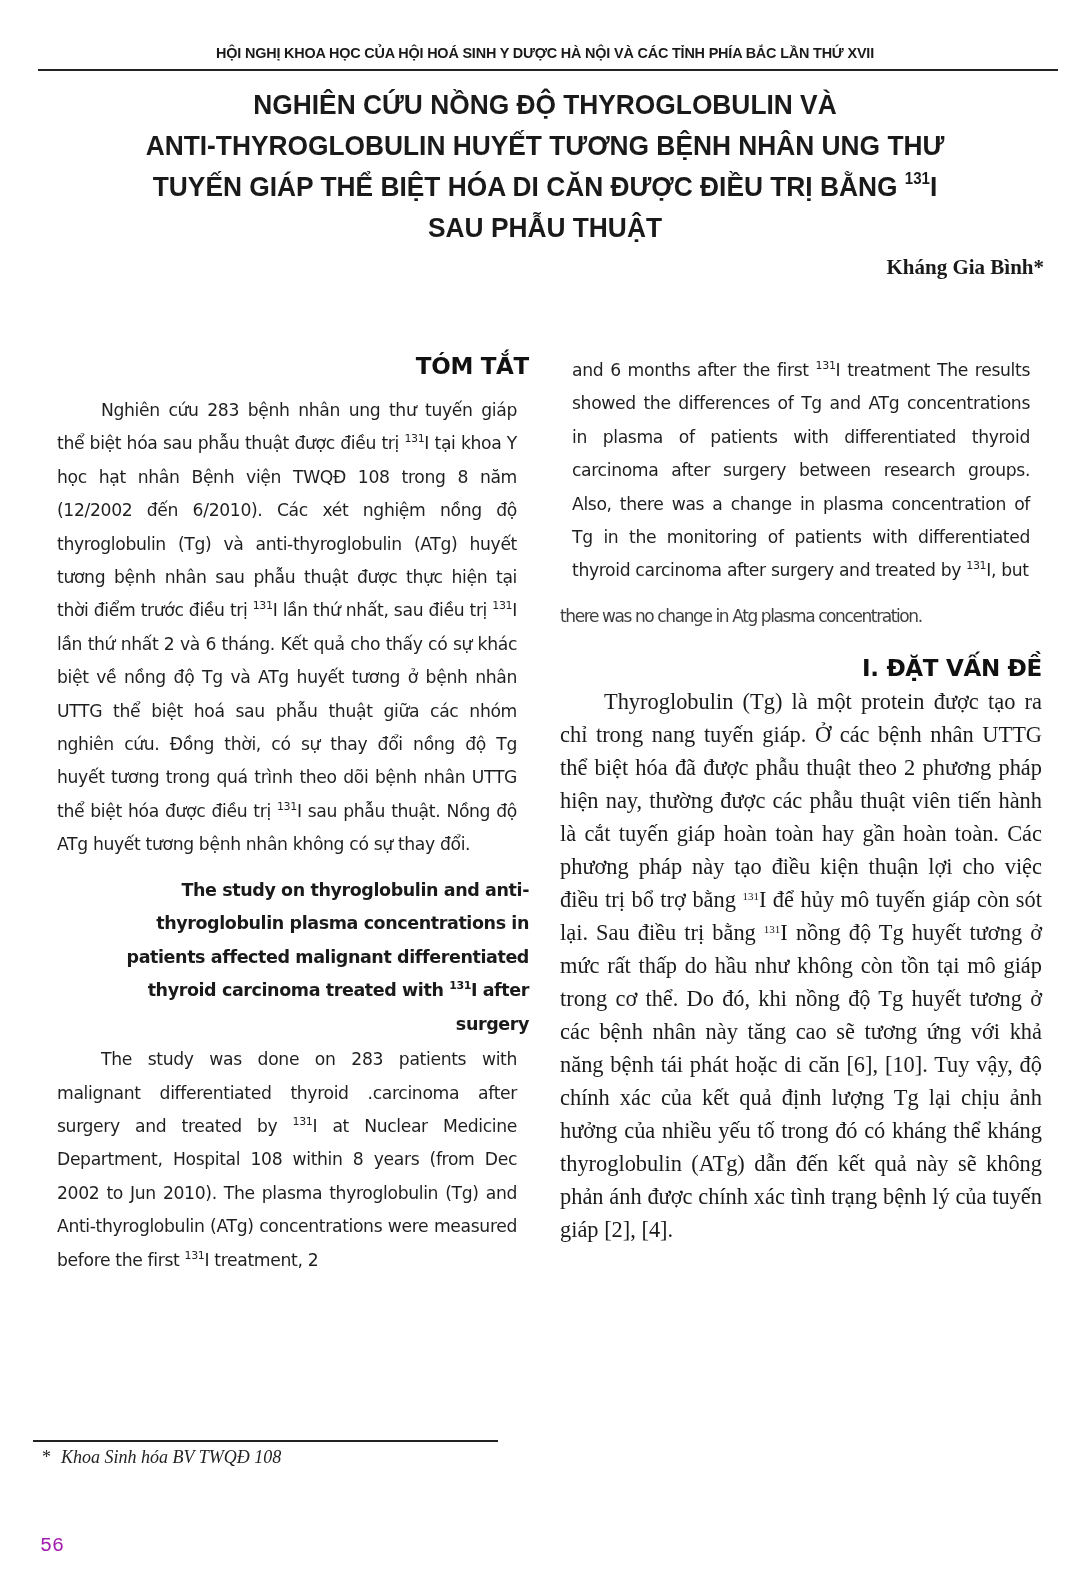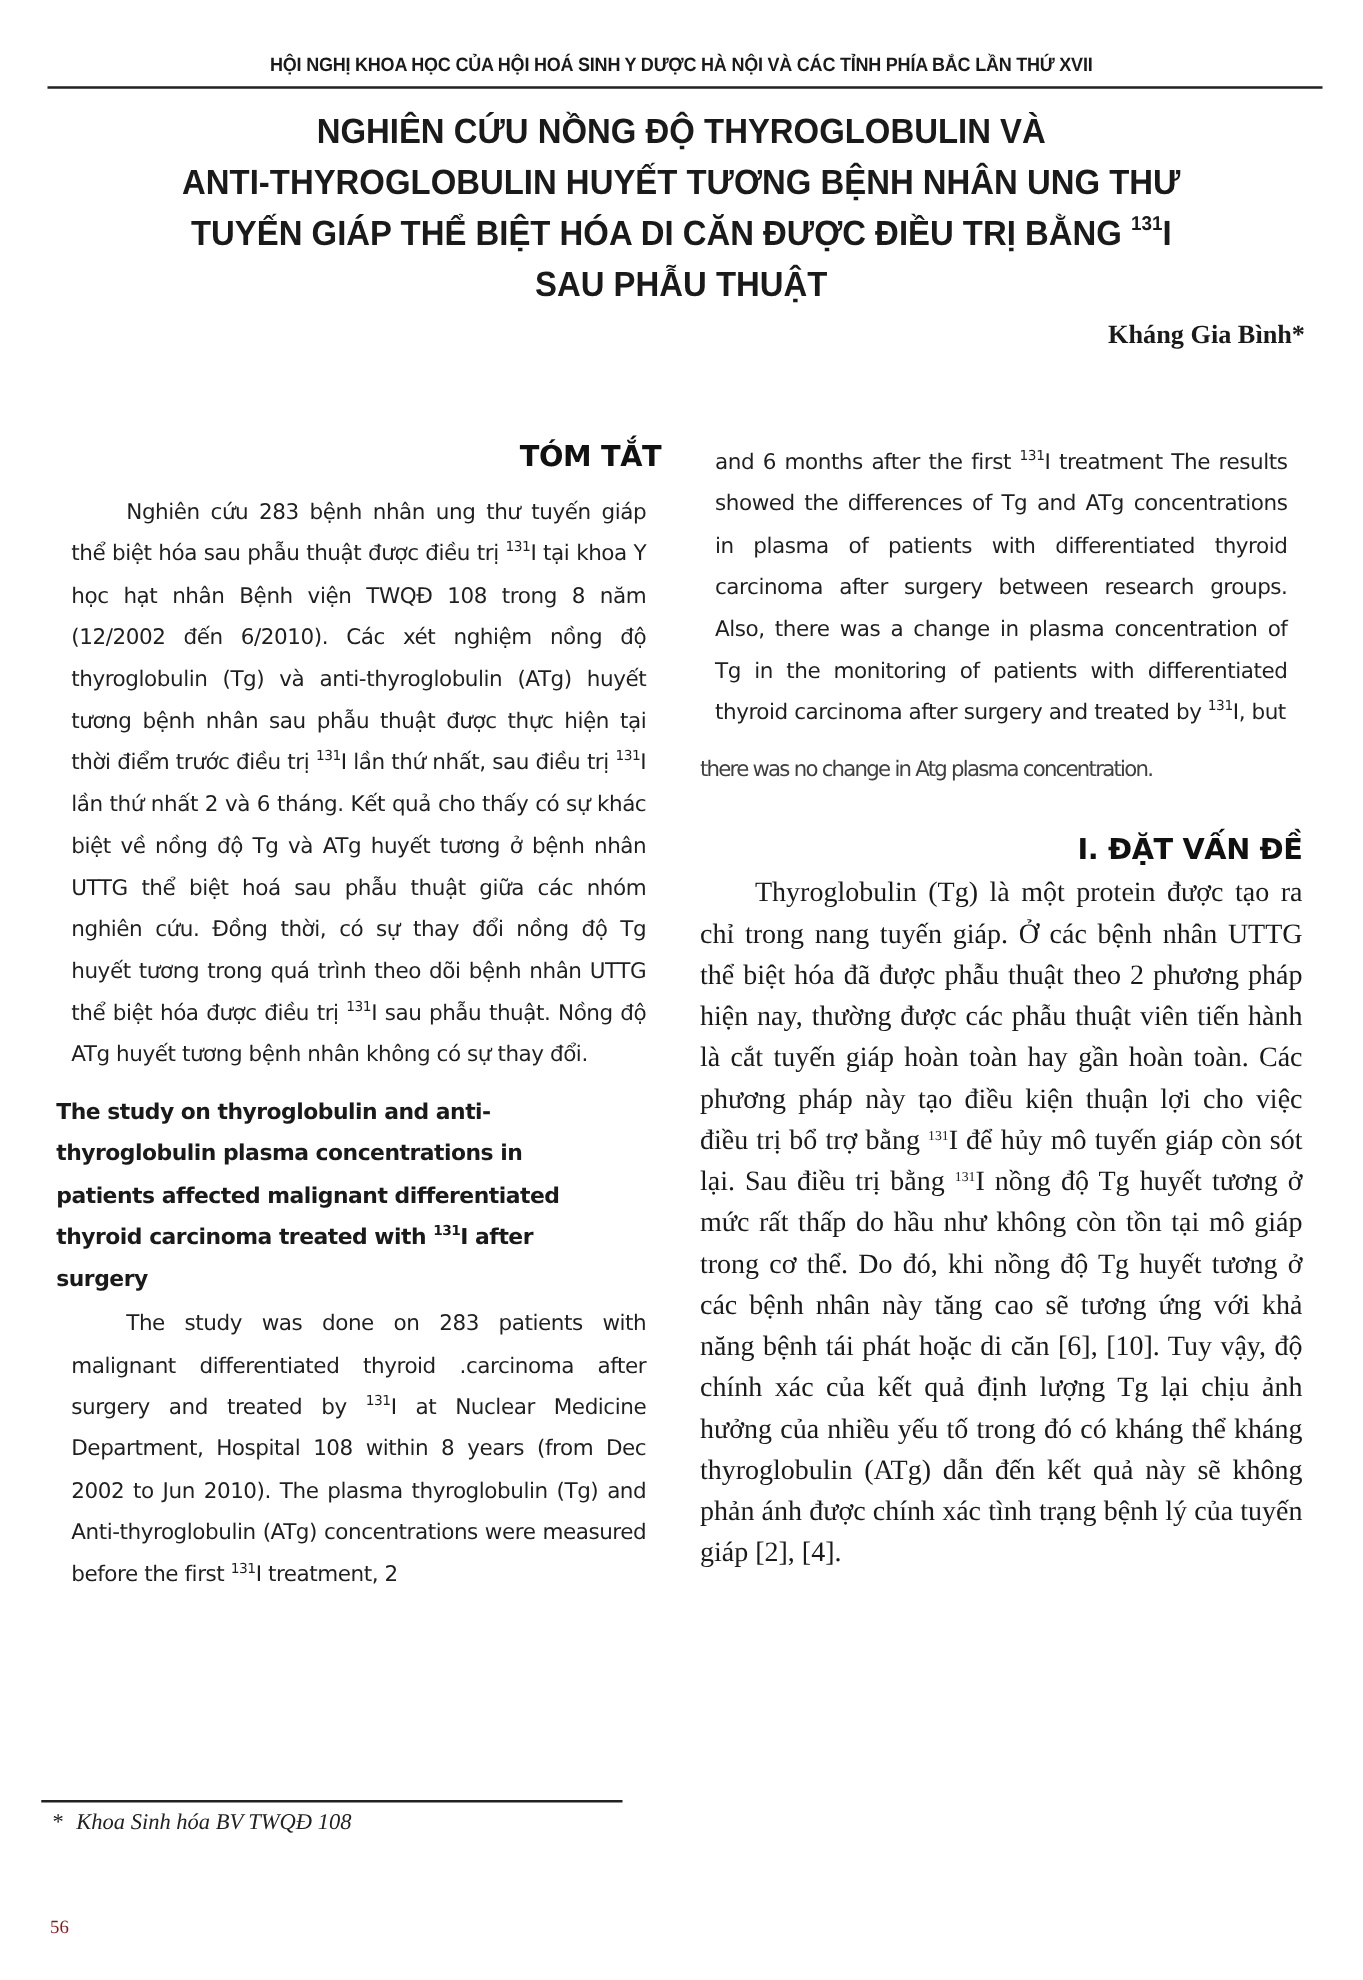--- a/index.html
+++ b/index.html
@@ -48,41 +48,41 @@
     font-family: "DejaVu Sans", sans-serif; font-size: 17.2px;
     line-height: 33.4px; text-align: justify; margin: 12px;
     letter-spacing: -0.35px; color: #1f1f1f;
   }
   .indent { text-indent: 44px; }
   .sans-para sup, .serif-para sup, .sub-title sup {
     font-size: 11px; vertical-align: 7px; line-height: 0;
   }
   .sub-title {
     font-family: "DejaVu Sans", sans-serif; font-weight: bold;
-    font-size: 17.5px; line-height: 33.5px; text-align: left; margin: 0;
+    font-size: 17.5px; line-height: 33.5px; text-align: right; margin: 0;
     letter-spacing: -0.4px; color: #1a1a1a;
   }
   .serif-para {
     font-family: "Liberation Serif", serif; font-size: 22.4px;
     line-height: 33px; text-align: justify; margin: 0; color: #1a1a1a;
   }
   .condensed {
     font-family: "DejaVu Sans", sans-serif; font-size: 17px; letter-spacing: -1.4px;
     line-height: 33.4px; margin: 0; color: #404040;
   }
 
   .footnote-rule { left: 33px; width: 465px; top: 1440px; height: 1.5px; background: #222; }
   .footnote {
     left: 42px; top: 1437px;
     font-family: "Liberation Serif", serif; font-style: italic; font-size: 18px; color: #222; text-align: right;
   }
   .footnote .star { font-style: normal; margin-right: 10px; }
   .page-number {
     left: 40px; top: 1534px;
-    font-family: Liberation Serif, serif; font-size: 15px; color: #7f1d1d;
+    font-family: Liberation Mono, monospace; font-size: 20px; color: #a21caf;
   }
 </style>
 </head>
 <body>
 
 <div class="abs running-header">HỘI NGHỊ KHOA HỌC CỦA HỘI HOÁ SINH Y DƯỢC HÀ NỘI VÀ CÁC TỈNH PHÍA BẮC LẦN THỨ XVII</div>
 <div class="abs header-rule"></div>
 
 <h1 class="abs title" style="margin:0;">
   <span class="line">NGHIÊN CỨU NỒNG ĐỘ THYROGLOBULIN VÀ</span>
@@ -104,21 +104,21 @@
     <span>thyroid carcinoma treated with </span><sup>131</sup><span>I after</span><br>
     <span>surgery</span>
   </p>
   <p class="sans-para indent" style="margin-top:2px;"><span>The study was done  on 283 patients with malignant differentiated thyroid .carcinoma after surgery and treated by </span><sup>131</sup><span>I at Nuclear Medicine Department, Hospital 108 within 8 years (from Dec 2002 to Jun 2010). The plasma thyroglobulin (Tg) and Anti-thyroglobulin (ATg) concentrations were measured before the first </span><sup>131</sup><span>I treatment, 2</span></p>
 </div>
 
 <div class="abs col-right">
   <p class="sans-para" style="margin-top:4px;"><span>and 6 months after the first </span><sup>131</sup><span>I treatment The results showed the differences of Tg and ATg concentrations in plasma of patients with differentiated thyroid carcinoma after surgery between research groups. Also, there was a change in plasma concentration of Tg in the monitoring of patients  with differentiated thyroid carcinoma after surgery and treated by </span><sup>131</sup><span>I,  but</span></p>
   <p class="condensed">there was no change in Atg plasma concentration.</p>
 
-  <h2 class="h-section" style="margin-top:30px;line-height:34px;">I. ĐẶT VẤN ĐỀ</h2>
+  <h2 class="h-section" style="margin-top:18px;line-height:34px;">I. ĐẶT VẤN ĐỀ</h2>
   <p class="serif-para indent"><span>Thyroglobulin (Tg) là một protein được tạo ra chỉ trong nang tuyến giáp. Ở các bệnh nhân UTTG thể biệt hóa đã được phẫu thuật theo 2 phương pháp hiện nay, thường được các phẫu thuật viên tiến hành là cắt tuyến giáp hoàn toàn hay gần hoàn toàn. Các phương pháp này tạo điều kiện thuận lợi cho việc điều trị bổ trợ bằng </span><sup>131</sup><span>I để hủy mô tuyến giáp còn sót lại. Sau điều trị bằng </span><sup>131</sup><span>I nồng độ Tg huyết tương ở mức rất thấp do hầu như không còn tồn tại mô giáp trong cơ thể. Do đó, khi nồng độ Tg huyết tương ở các bệnh nhân này tăng cao sẽ tương ứng với khả năng bệnh tái phát hoặc di căn  [6], [10]. Tuy vậy, độ chính xác của kết quả định lượng Tg lại chịu ảnh hưởng của nhiều yếu tố trong đó có kháng thể kháng thyroglobulin (ATg) dẫn đến kết quả này sẽ không phản ánh được chính xác tình trạng bệnh lý của tuyến giáp [2], [4].</span></p>
 </div>
 
 <div class="abs footnote-rule"></div>
 <div class="abs footnote" style="top:1447px;">
   <span class="star">*</span><span>Khoa Sinh hóa BV TWQĐ 108</span>
 </div>
 
 <div class="abs page-number">56</div>
 

